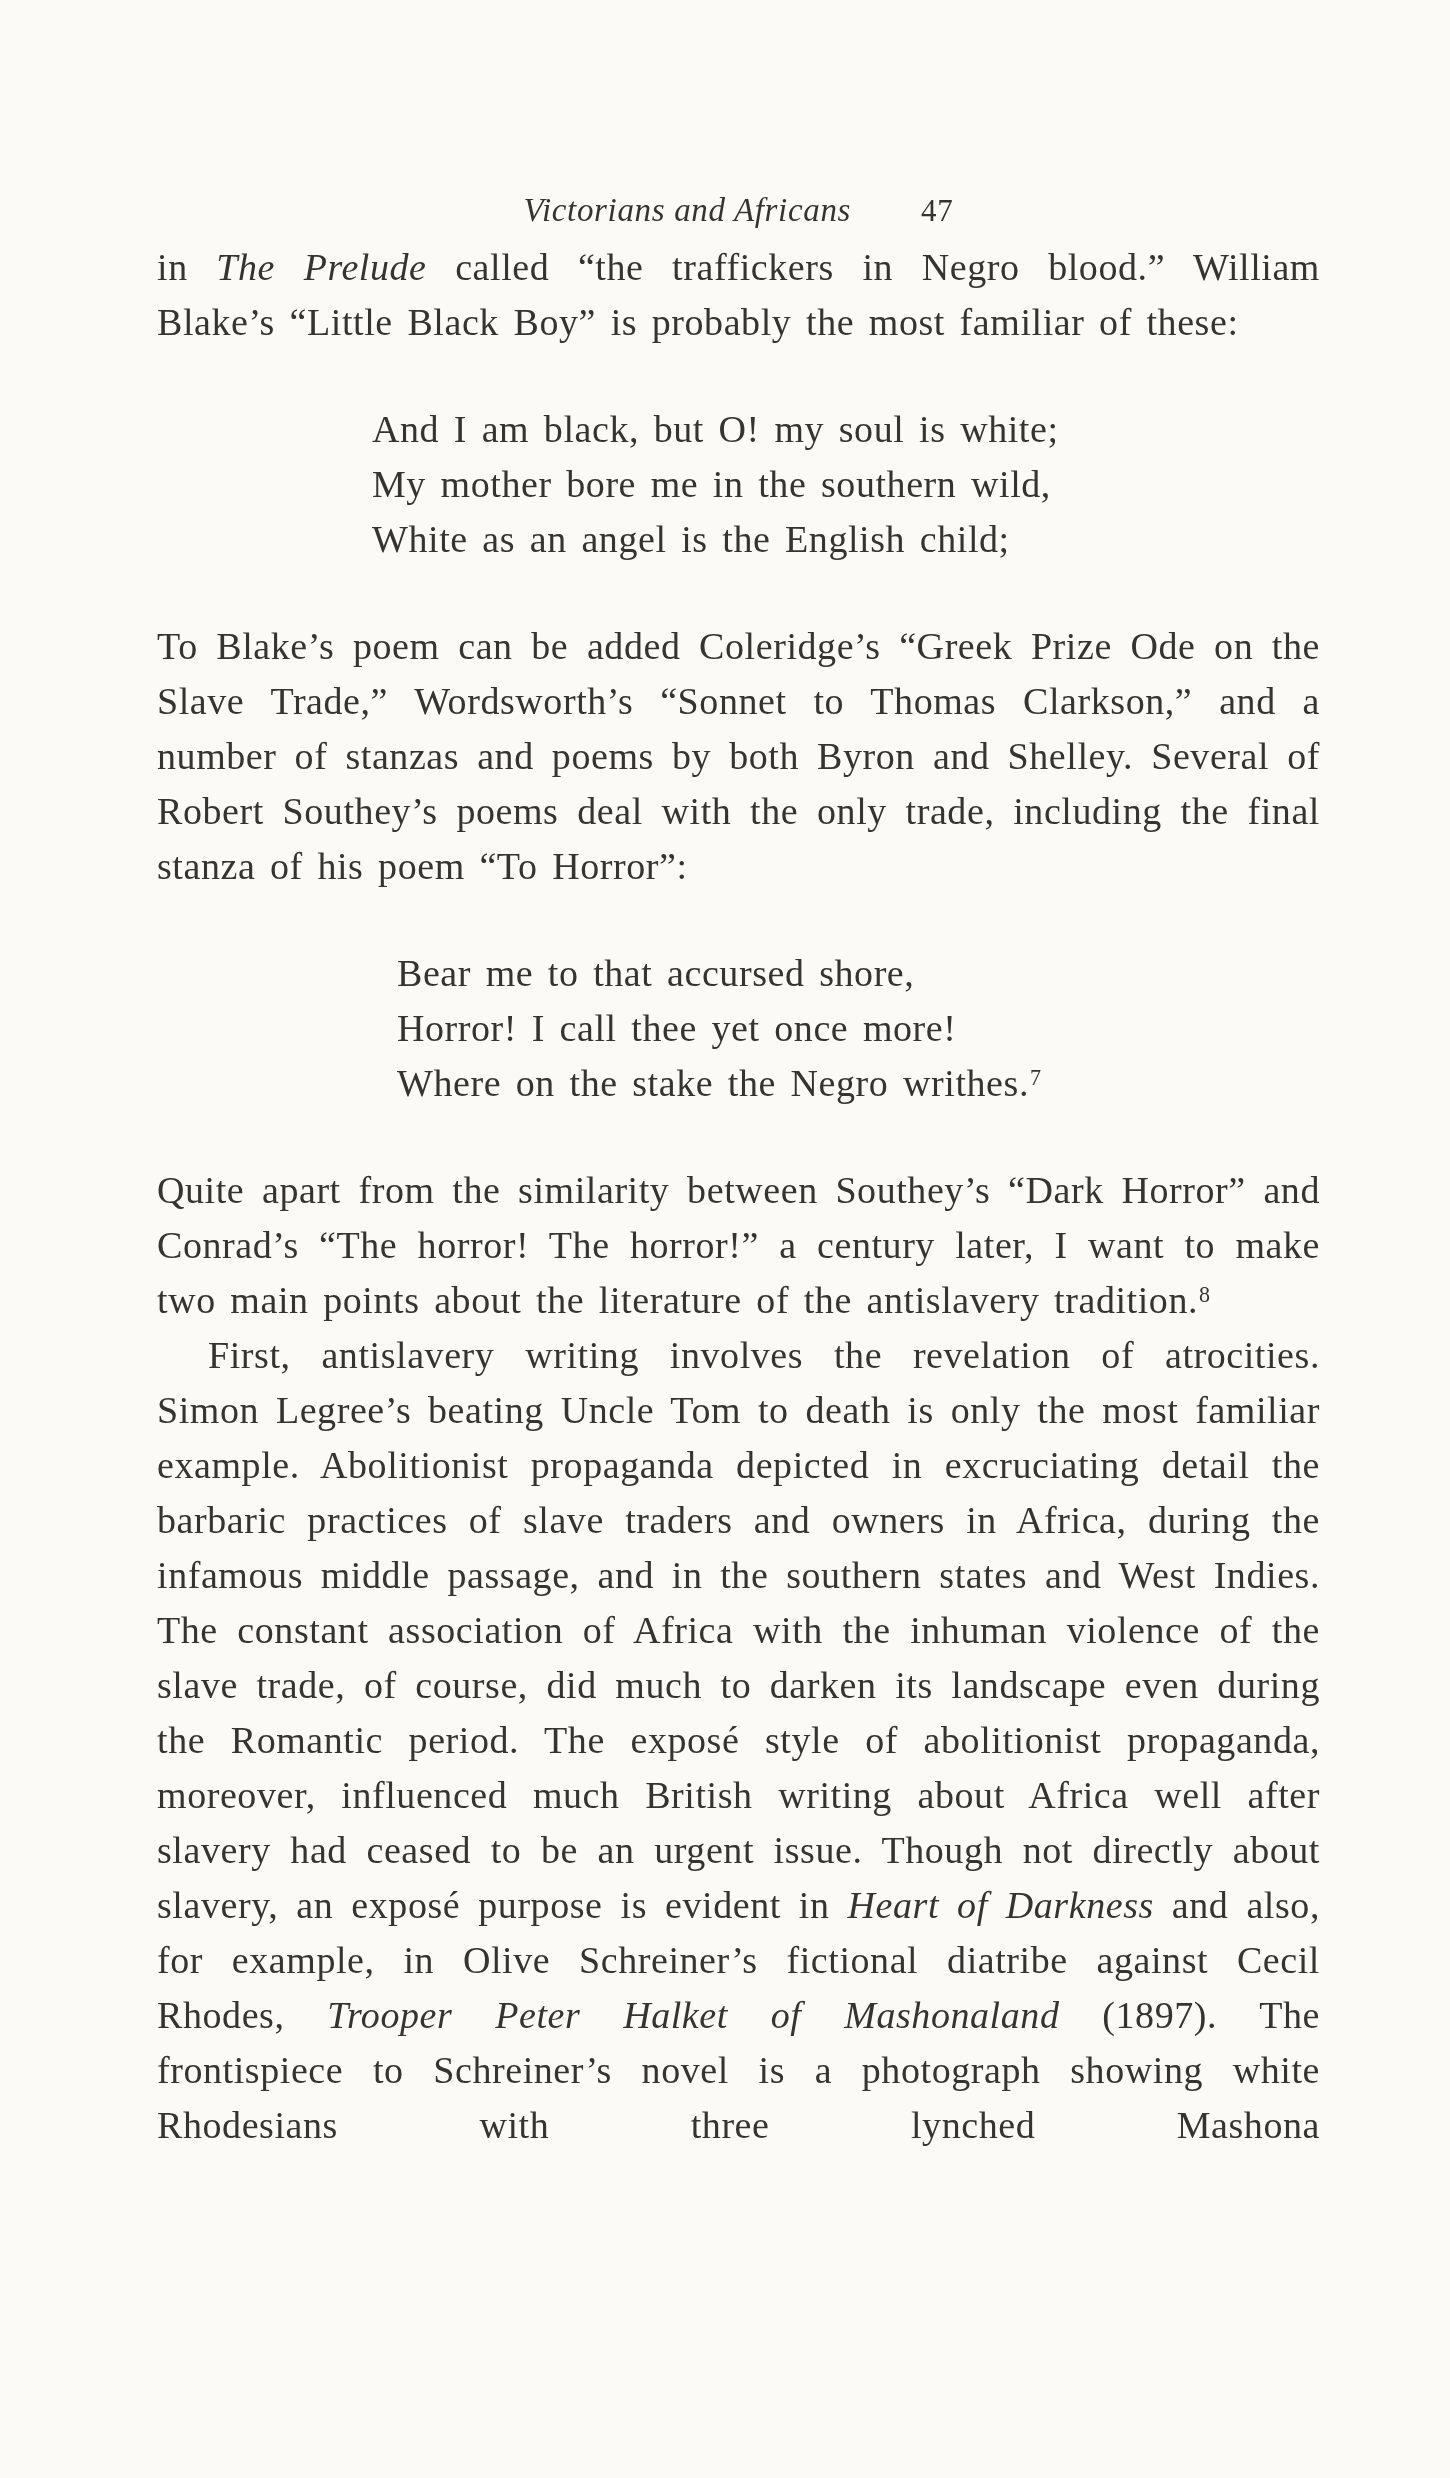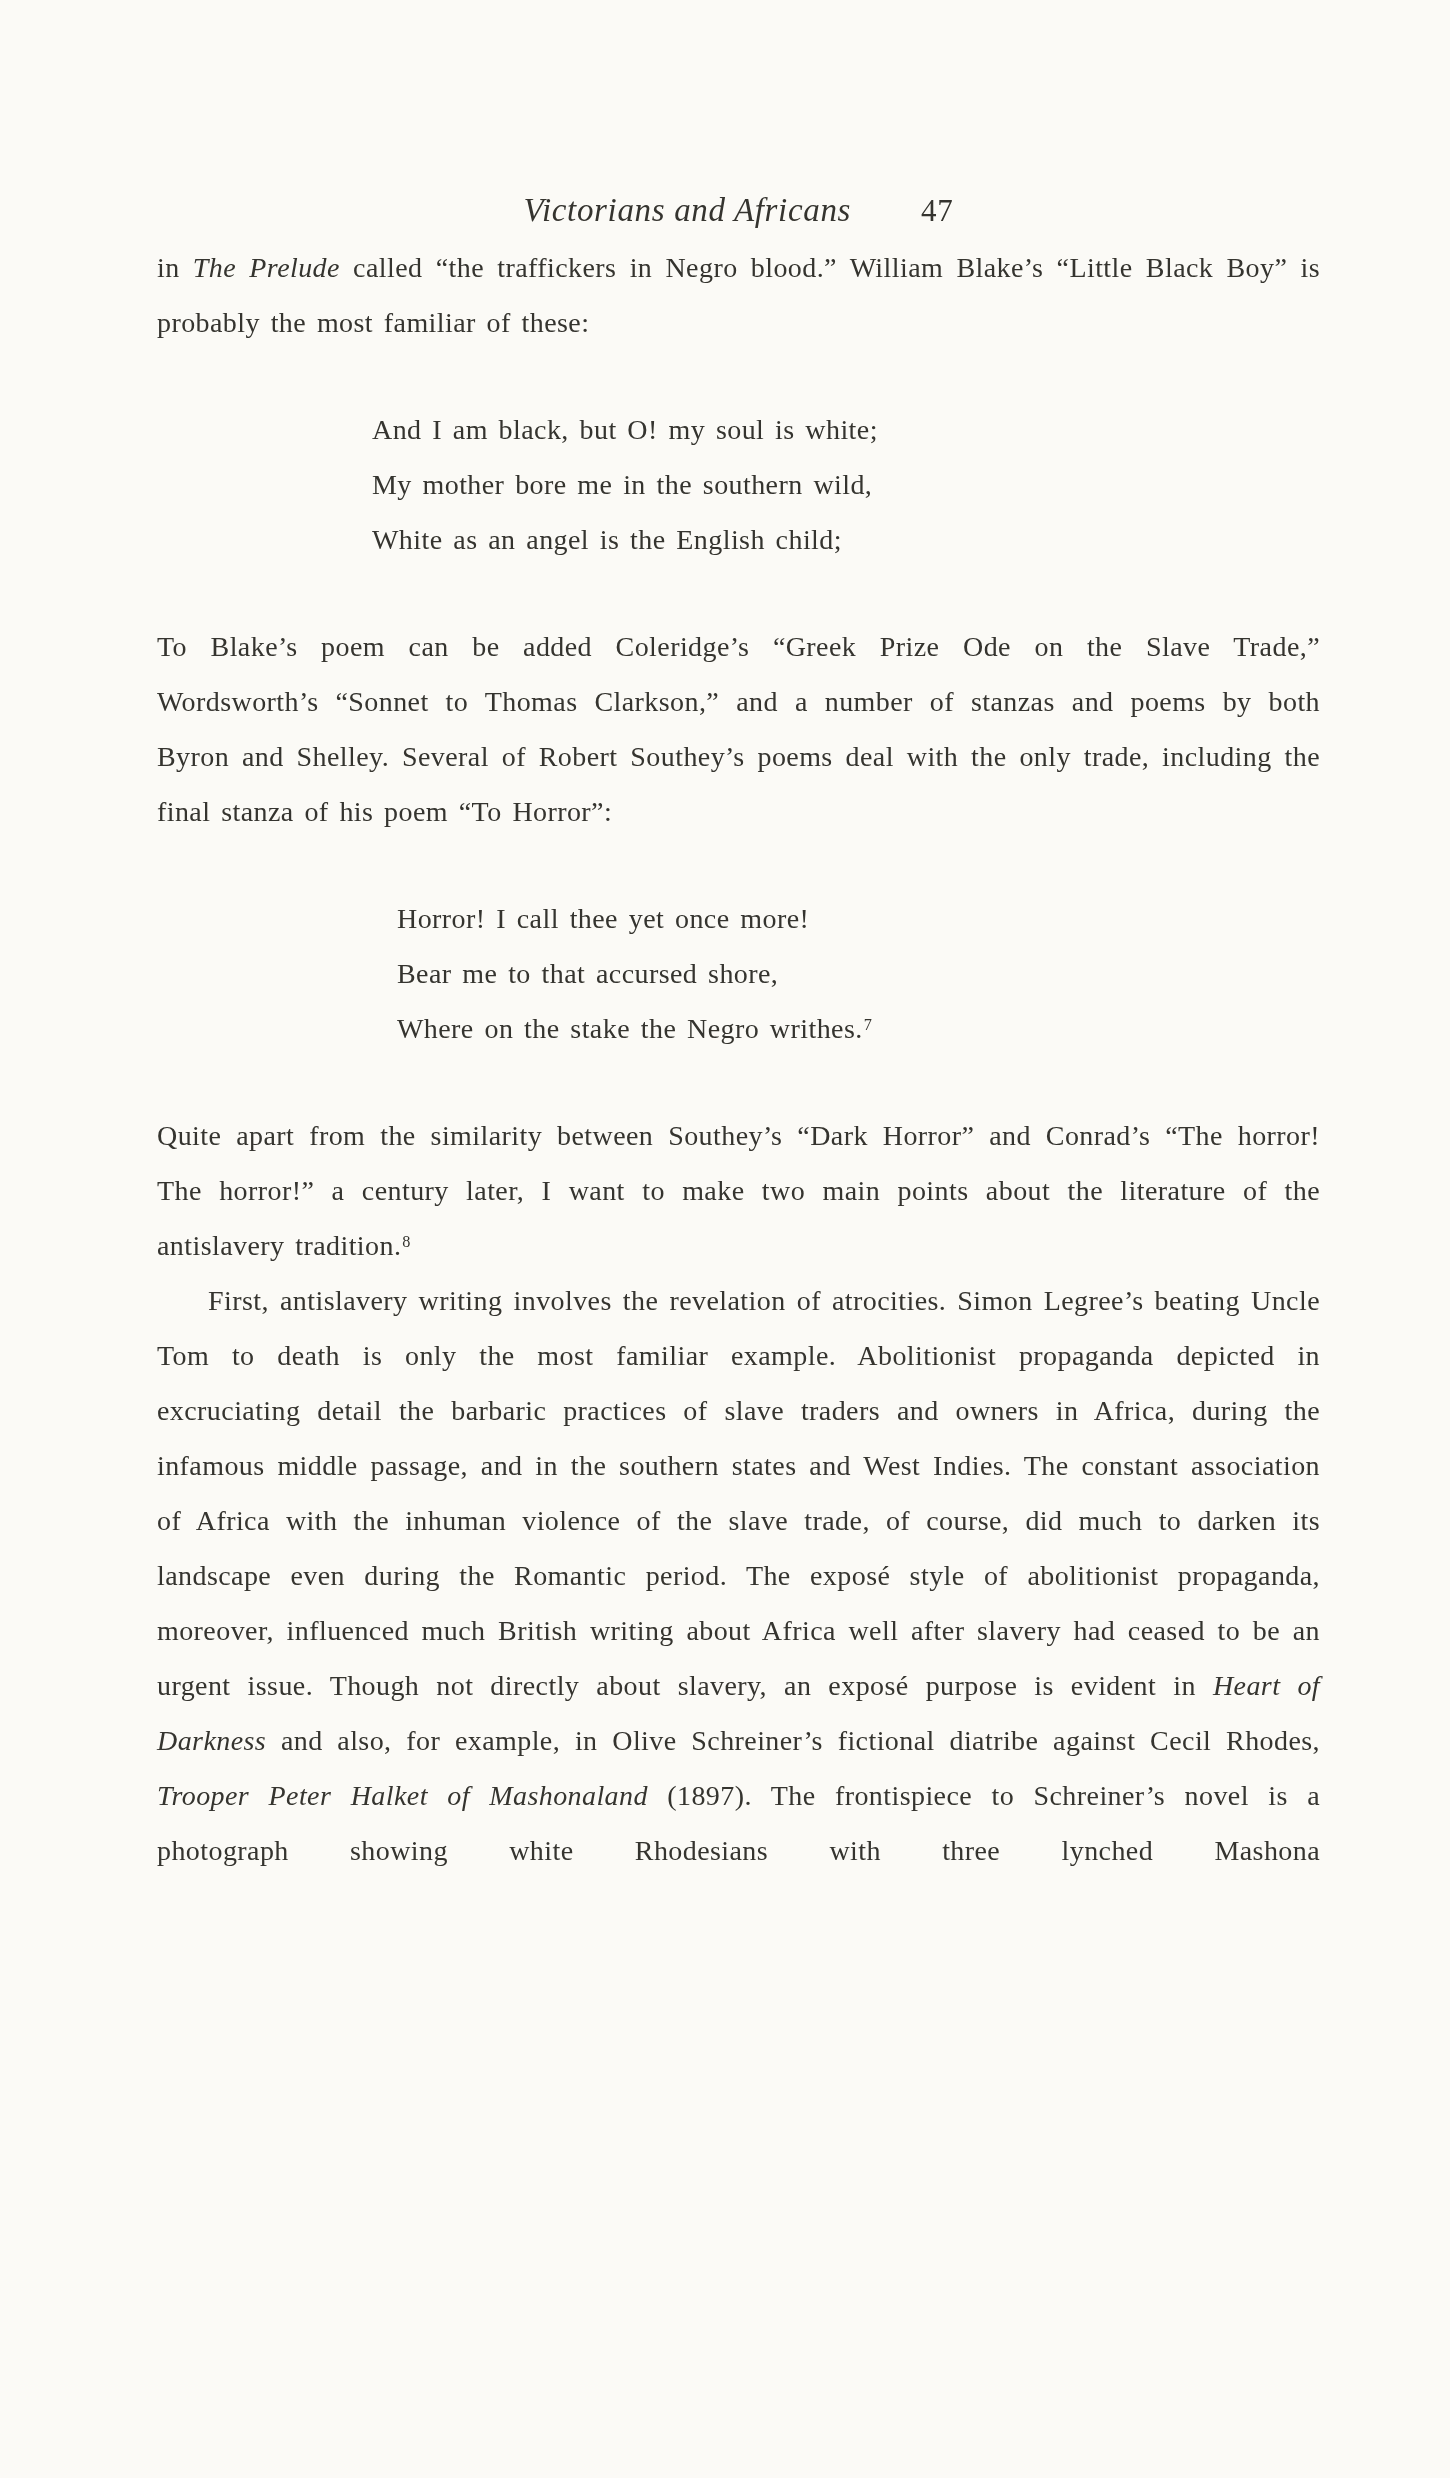--- a/index.html
+++ b/index.html
@@ -36,21 +36,21 @@
     display: inline-block;
     margin-left: 70px;
     font-size: 31px;
     font-style: normal;
   }
   .text-block {
     position: absolute;
     top: 240px;
     left: 157px;
     width: 1163px;
-    font-size: 28px;
+    font-size: 38px;
     line-height: 55px;
     letter-spacing: 0.015em;
     word-spacing: 0.12em;
     text-align: justify;
   }
   .para {
     margin: 0;
   }
   .para.first-line-indent {
     text-indent: 51px;
@@ -96,22 +96,22 @@
 
     <div class="verse verse-blake">
       <div class="verse-line"><span>And I am black, but O! my soul is white;</span></div>
       <div class="verse-line"><span>My mother bore me in the southern wild,</span></div>
       <div class="verse-line"><span>White as an angel is the English child;</span></div>
     </div>
 
     <p class="para"><span>To Blake’s poem can be added Coleridge’s “Greek Prize Ode on the Slave Trade,” Wordsworth’s “Sonnet to Thomas Clarkson,” and a number of stanzas and poems by both Byron and Shelley. Several of Robert Southey’s poems deal with the only trade, including the final stanza of his poem “To Horror”:</span></p>
 
     <div class="verse verse-southey">
+      <div class="verse-line"><span>Bear me to that accursed shore,</span></div>
       <div class="verse-line"><span>Horror! I call thee yet once more!</span></div>
-      <div class="verse-line"><span>Bear me to that accursed shore,</span></div>
       <div class="verse-line"><span>Where on the stake the Negro writhes.</span><sup>7</sup></div>
     </div>
 
     <p class="para"><span>Quite apart from the similarity between Southey’s “Dark Horror” and Conrad’s “The horror! The horror!” a century later, I want to make two main points about the literature of the antislavery tradition.</span><sup>8</sup></p>
 
     <p class="para first-line-indent justify-last"><span>First, antislavery writing involves the revelation of atrocities. Simon Legree’s beating Uncle Tom to death is only the most familiar example. Abolitionist propaganda depicted in excruciating detail the barbaric practices of slave traders and owners in Africa, during the infamous middle passage, and in the southern states and West Indies. The constant association of Africa with the inhuman violence of the slave trade, of course, did much to darken its landscape even during the Romantic period. The exposé style of abolitionist propaganda, moreover, influenced much British writing about Africa well after slavery had ceased to be an urgent issue. Though not directly about slavery, an exposé purpose is evident in </span><span class="italic">Heart of Darkness</span><span> and also, for example, in Olive Schreiner’s fictional diatribe against Cecil Rhodes, </span><span class="italic">Trooper Peter Halket of Mashonaland</span><span> (1897). The frontispiece to Schreiner’s novel is a photograph showing white Rhodesians with three lynched Mashona</span></p>
 
   </div>
 
 </div>

